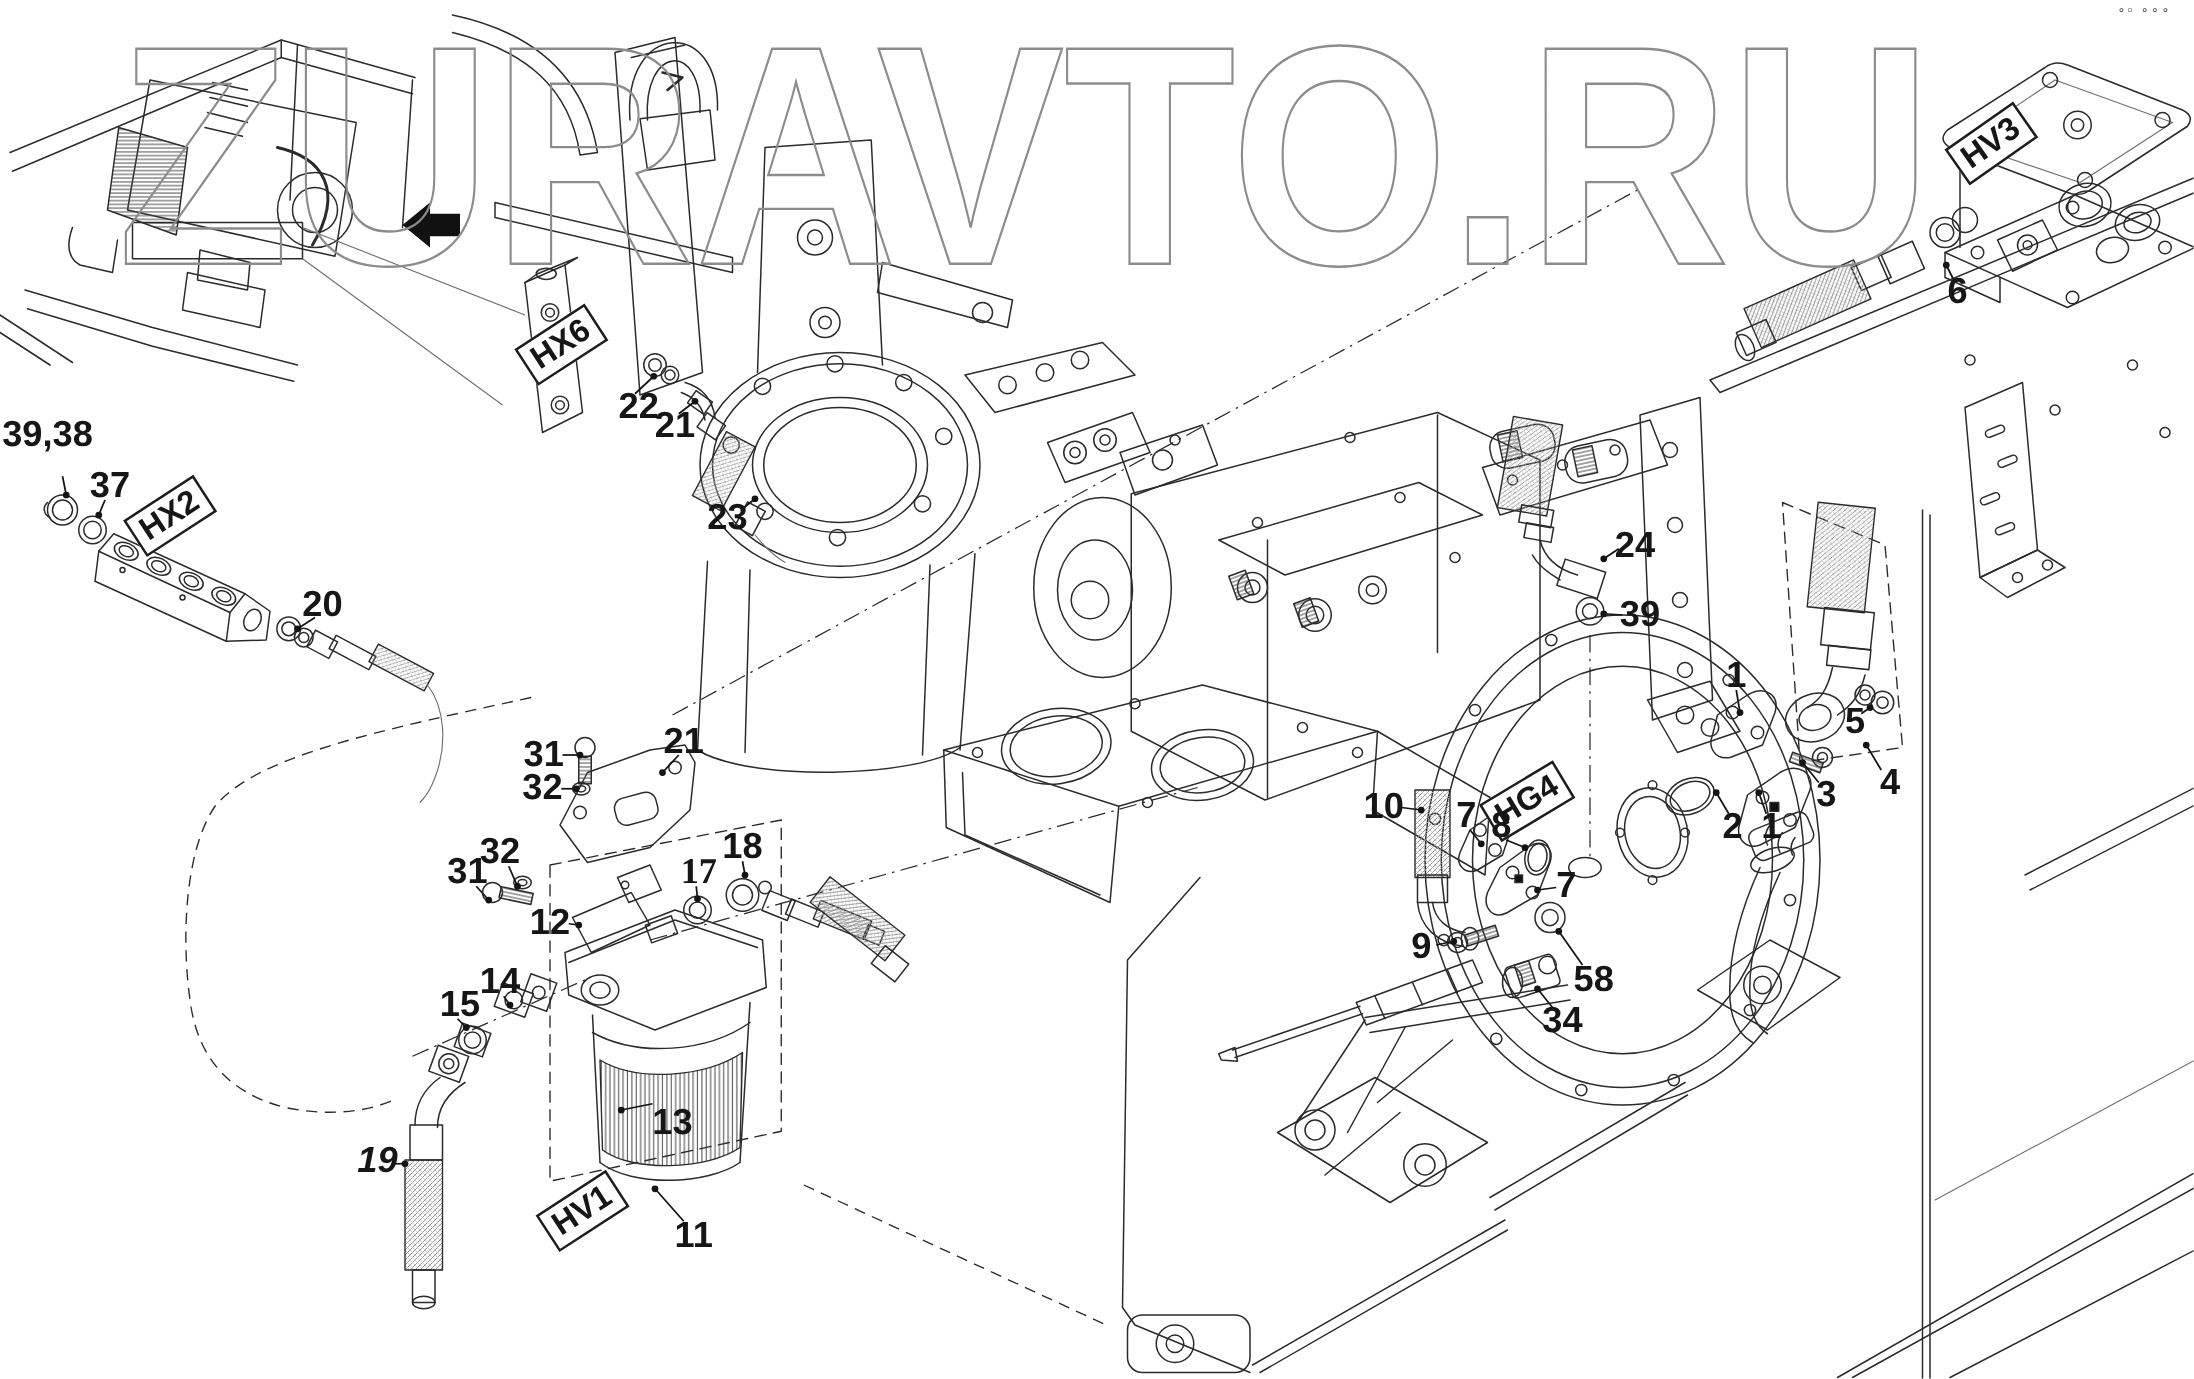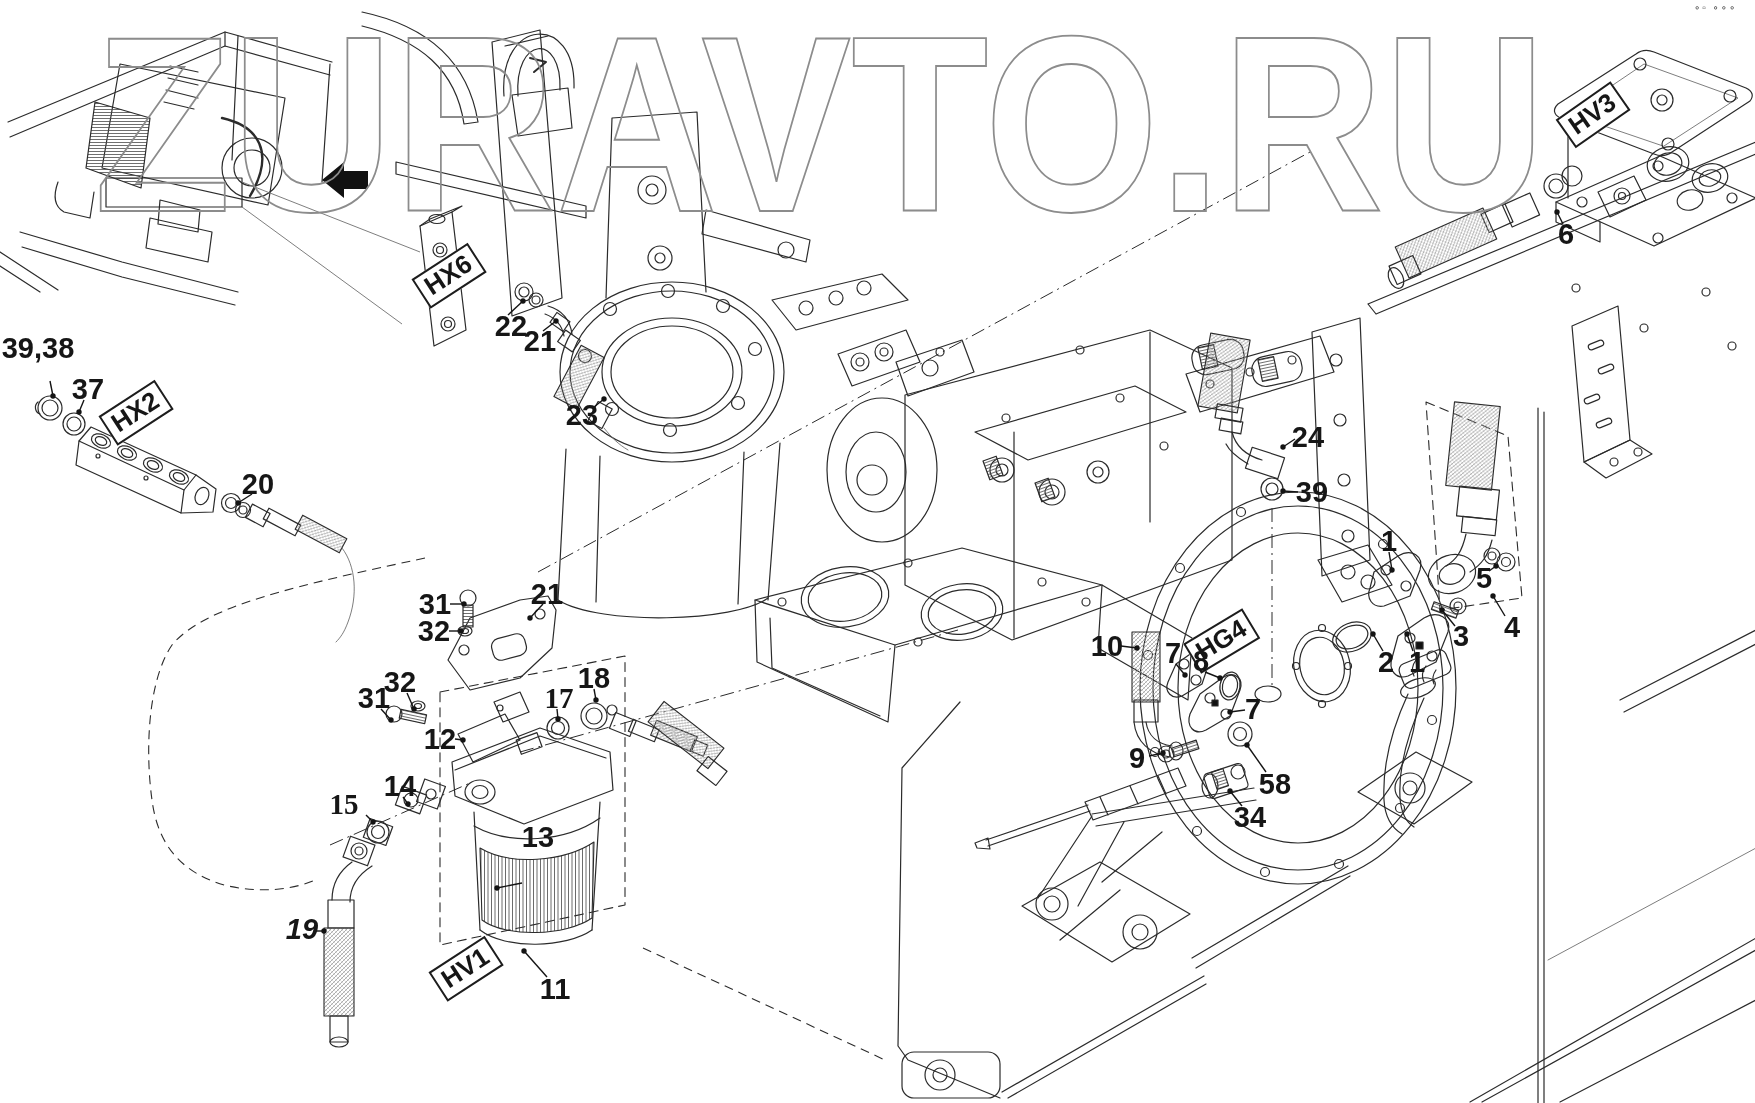--- a/index.html
+++ b/index.html
@@ -534,23 +534,23 @@
 <span class="callout" style="left:582px;top:415px;">23</span>
 <span class="callout" style="left:435px;top:604px;">31</span>
 <span class="callout" style="left:434px;top:631px;">32</span>
 <span class="callout" style="left:547px;top:594px;">21</span>
 <span class="callout" style="left:400px;top:682px;">32</span>
 <span class="callout" style="left:374px;top:698px;">31</span>
 <span class="callout" style="left:440px;top:739px;">12</span>
 <span class="callout" style="left:559px;top:698px;font-family:Liberation Serif, serif;">17</span>
 <span class="callout" style="left:594px;top:678px;">18</span>
 <span class="callout" style="left:400px;top:786px;">14</span>
-<span class="callout" style="left:344px;top:804px;font-family:Liberation Serif, serif;">15</span>
+<span class="callout" style="left:368px;top:804px;">15</span>
 <span class="callout" style="left:302px;top:929px;font-style:italic;">19</span>
-<span class="callout" style="left:538px;top:837px;">13</span>
+<span class="callout" style="left:538px;top:899px;">13</span>
 <span class="callout" style="left:555px;top:989px;">11</span>
 <span class="callout" style="left:1107px;top:646px;">10</span>
 <span class="callout" style="left:1173px;top:653px;">7</span>
 <span class="callout" style="left:1201px;top:661px;">8</span>
 <span class="callout" style="left:1253px;top:709px;">7</span>
 <span class="callout" style="left:1137px;top:758px;">9</span>
 <span class="callout" style="left:1275px;top:784px;">58</span>
 <span class="callout" style="left:1250px;top:817px;">34</span>
 <span class="callout" style="left:1308px;top:437px;">24</span>
 <span class="callout" style="left:1312px;top:492px;">39</span>

